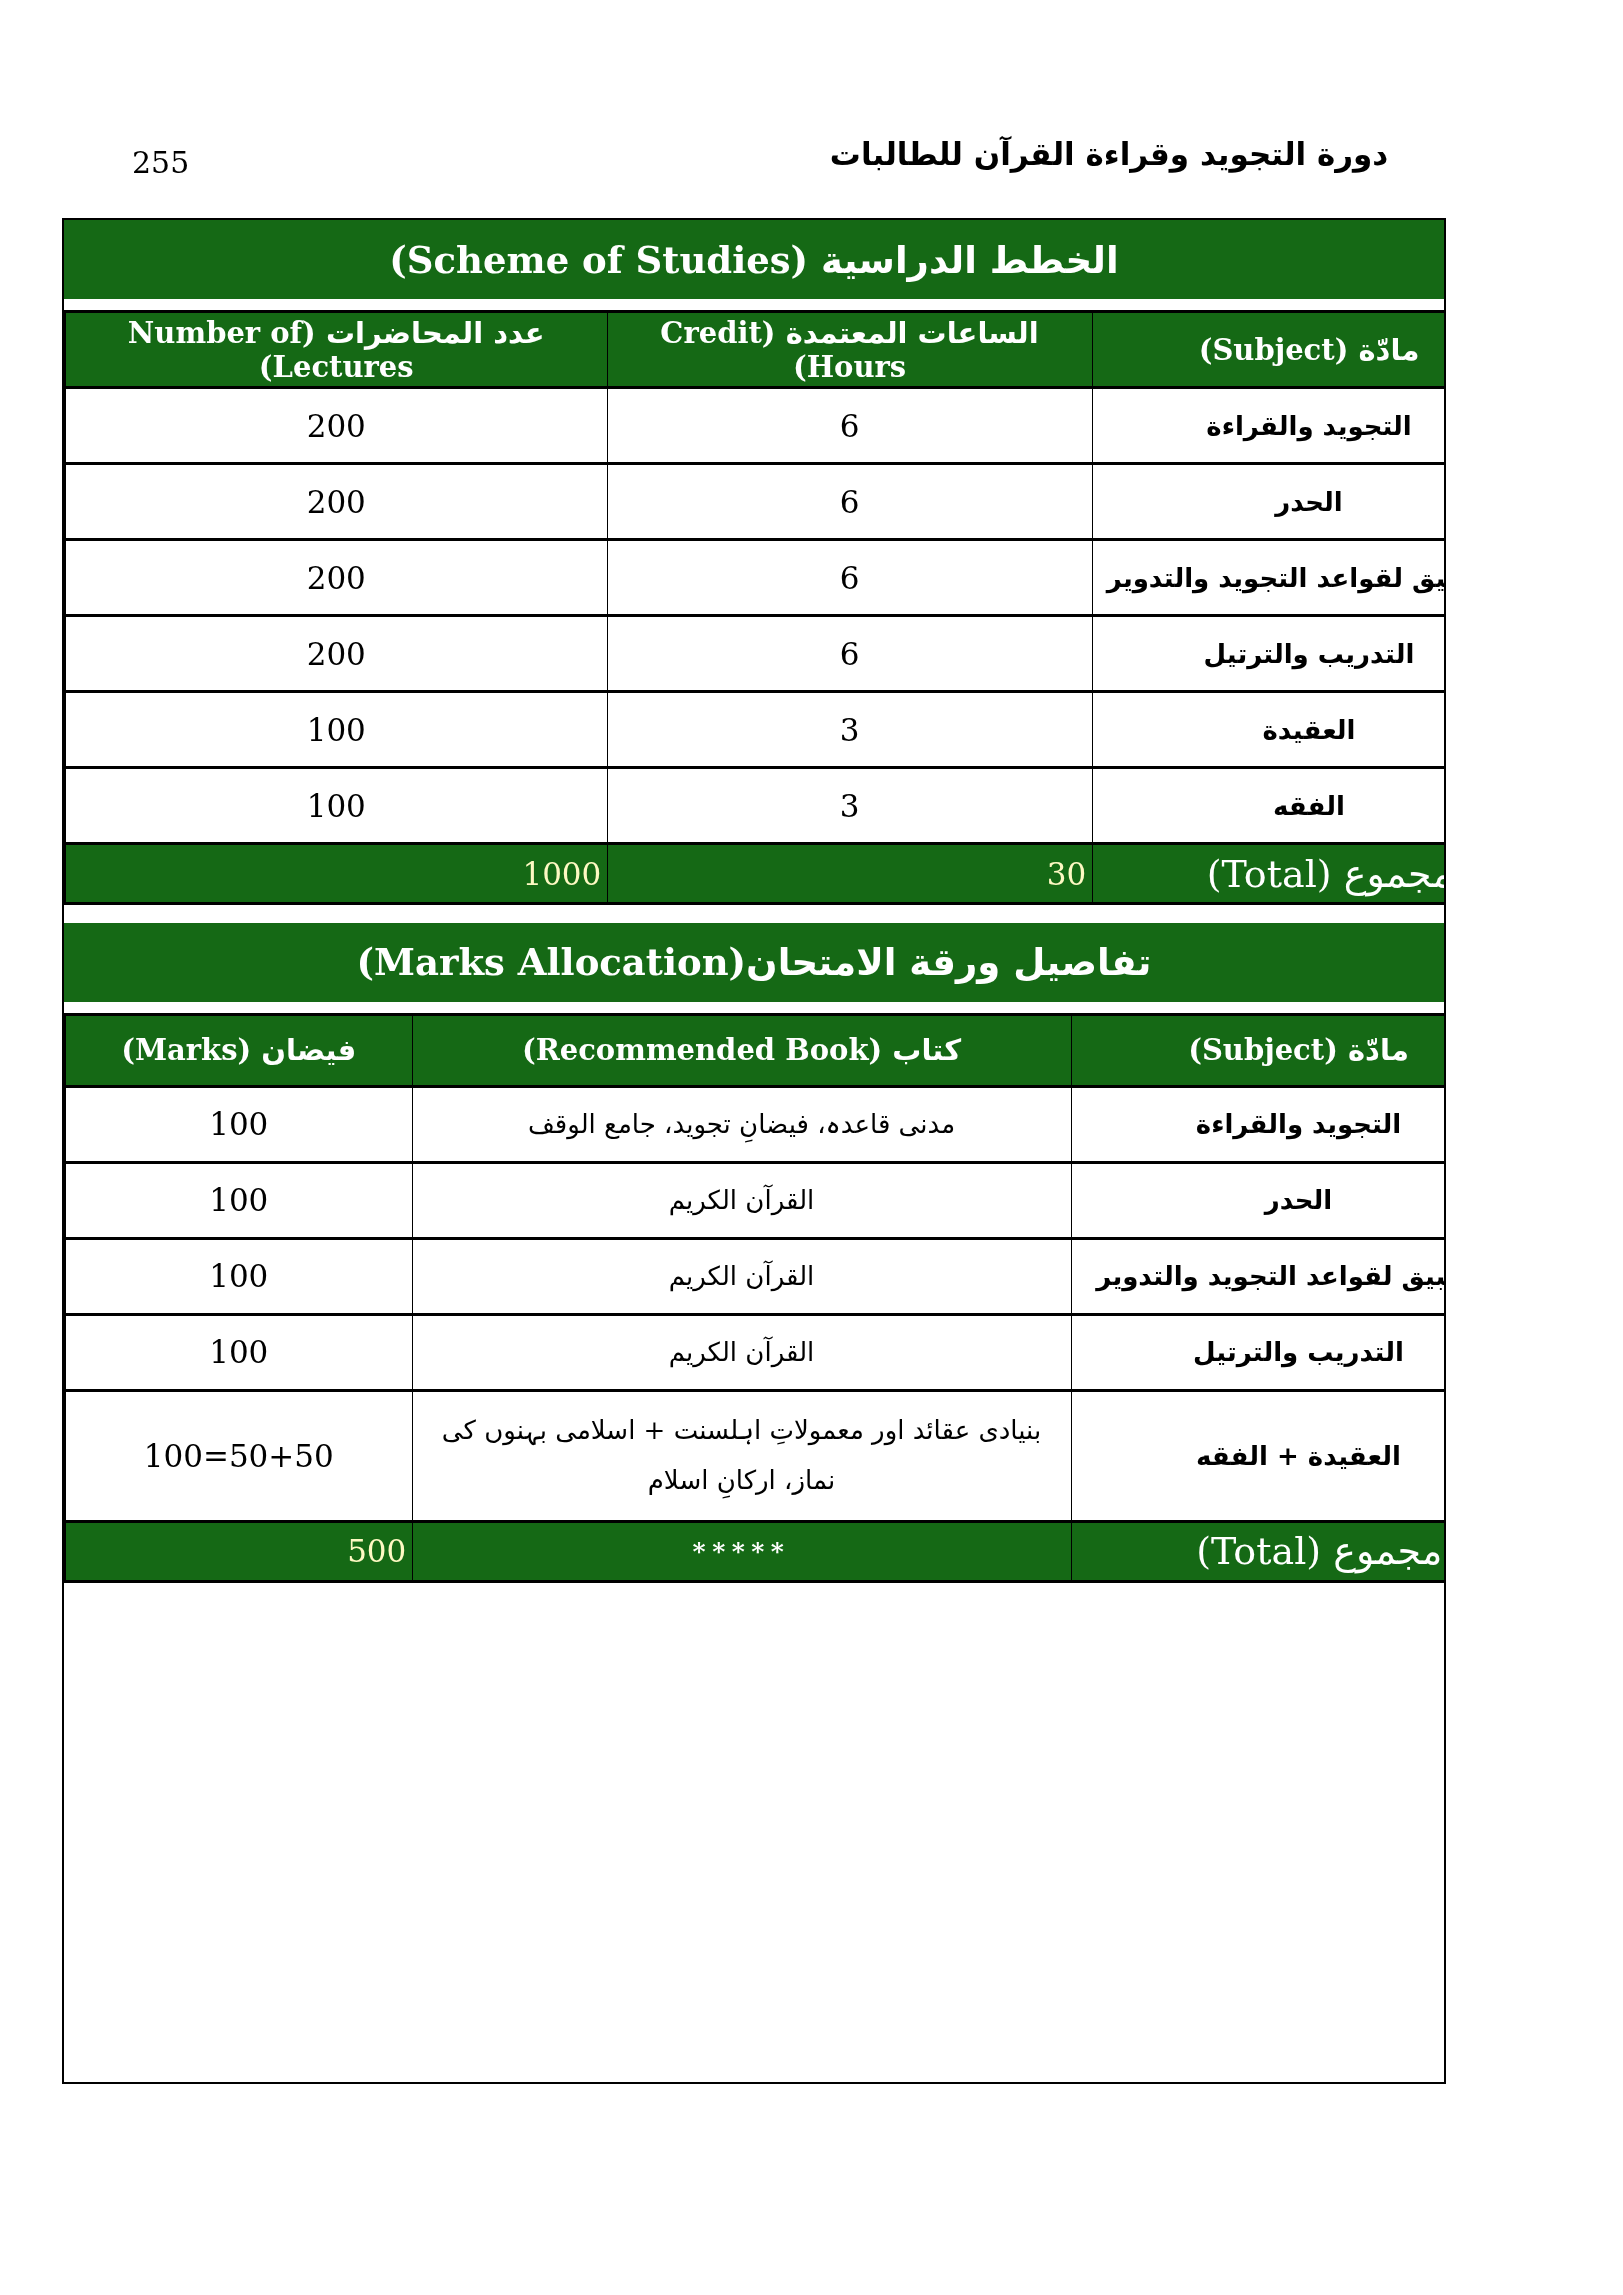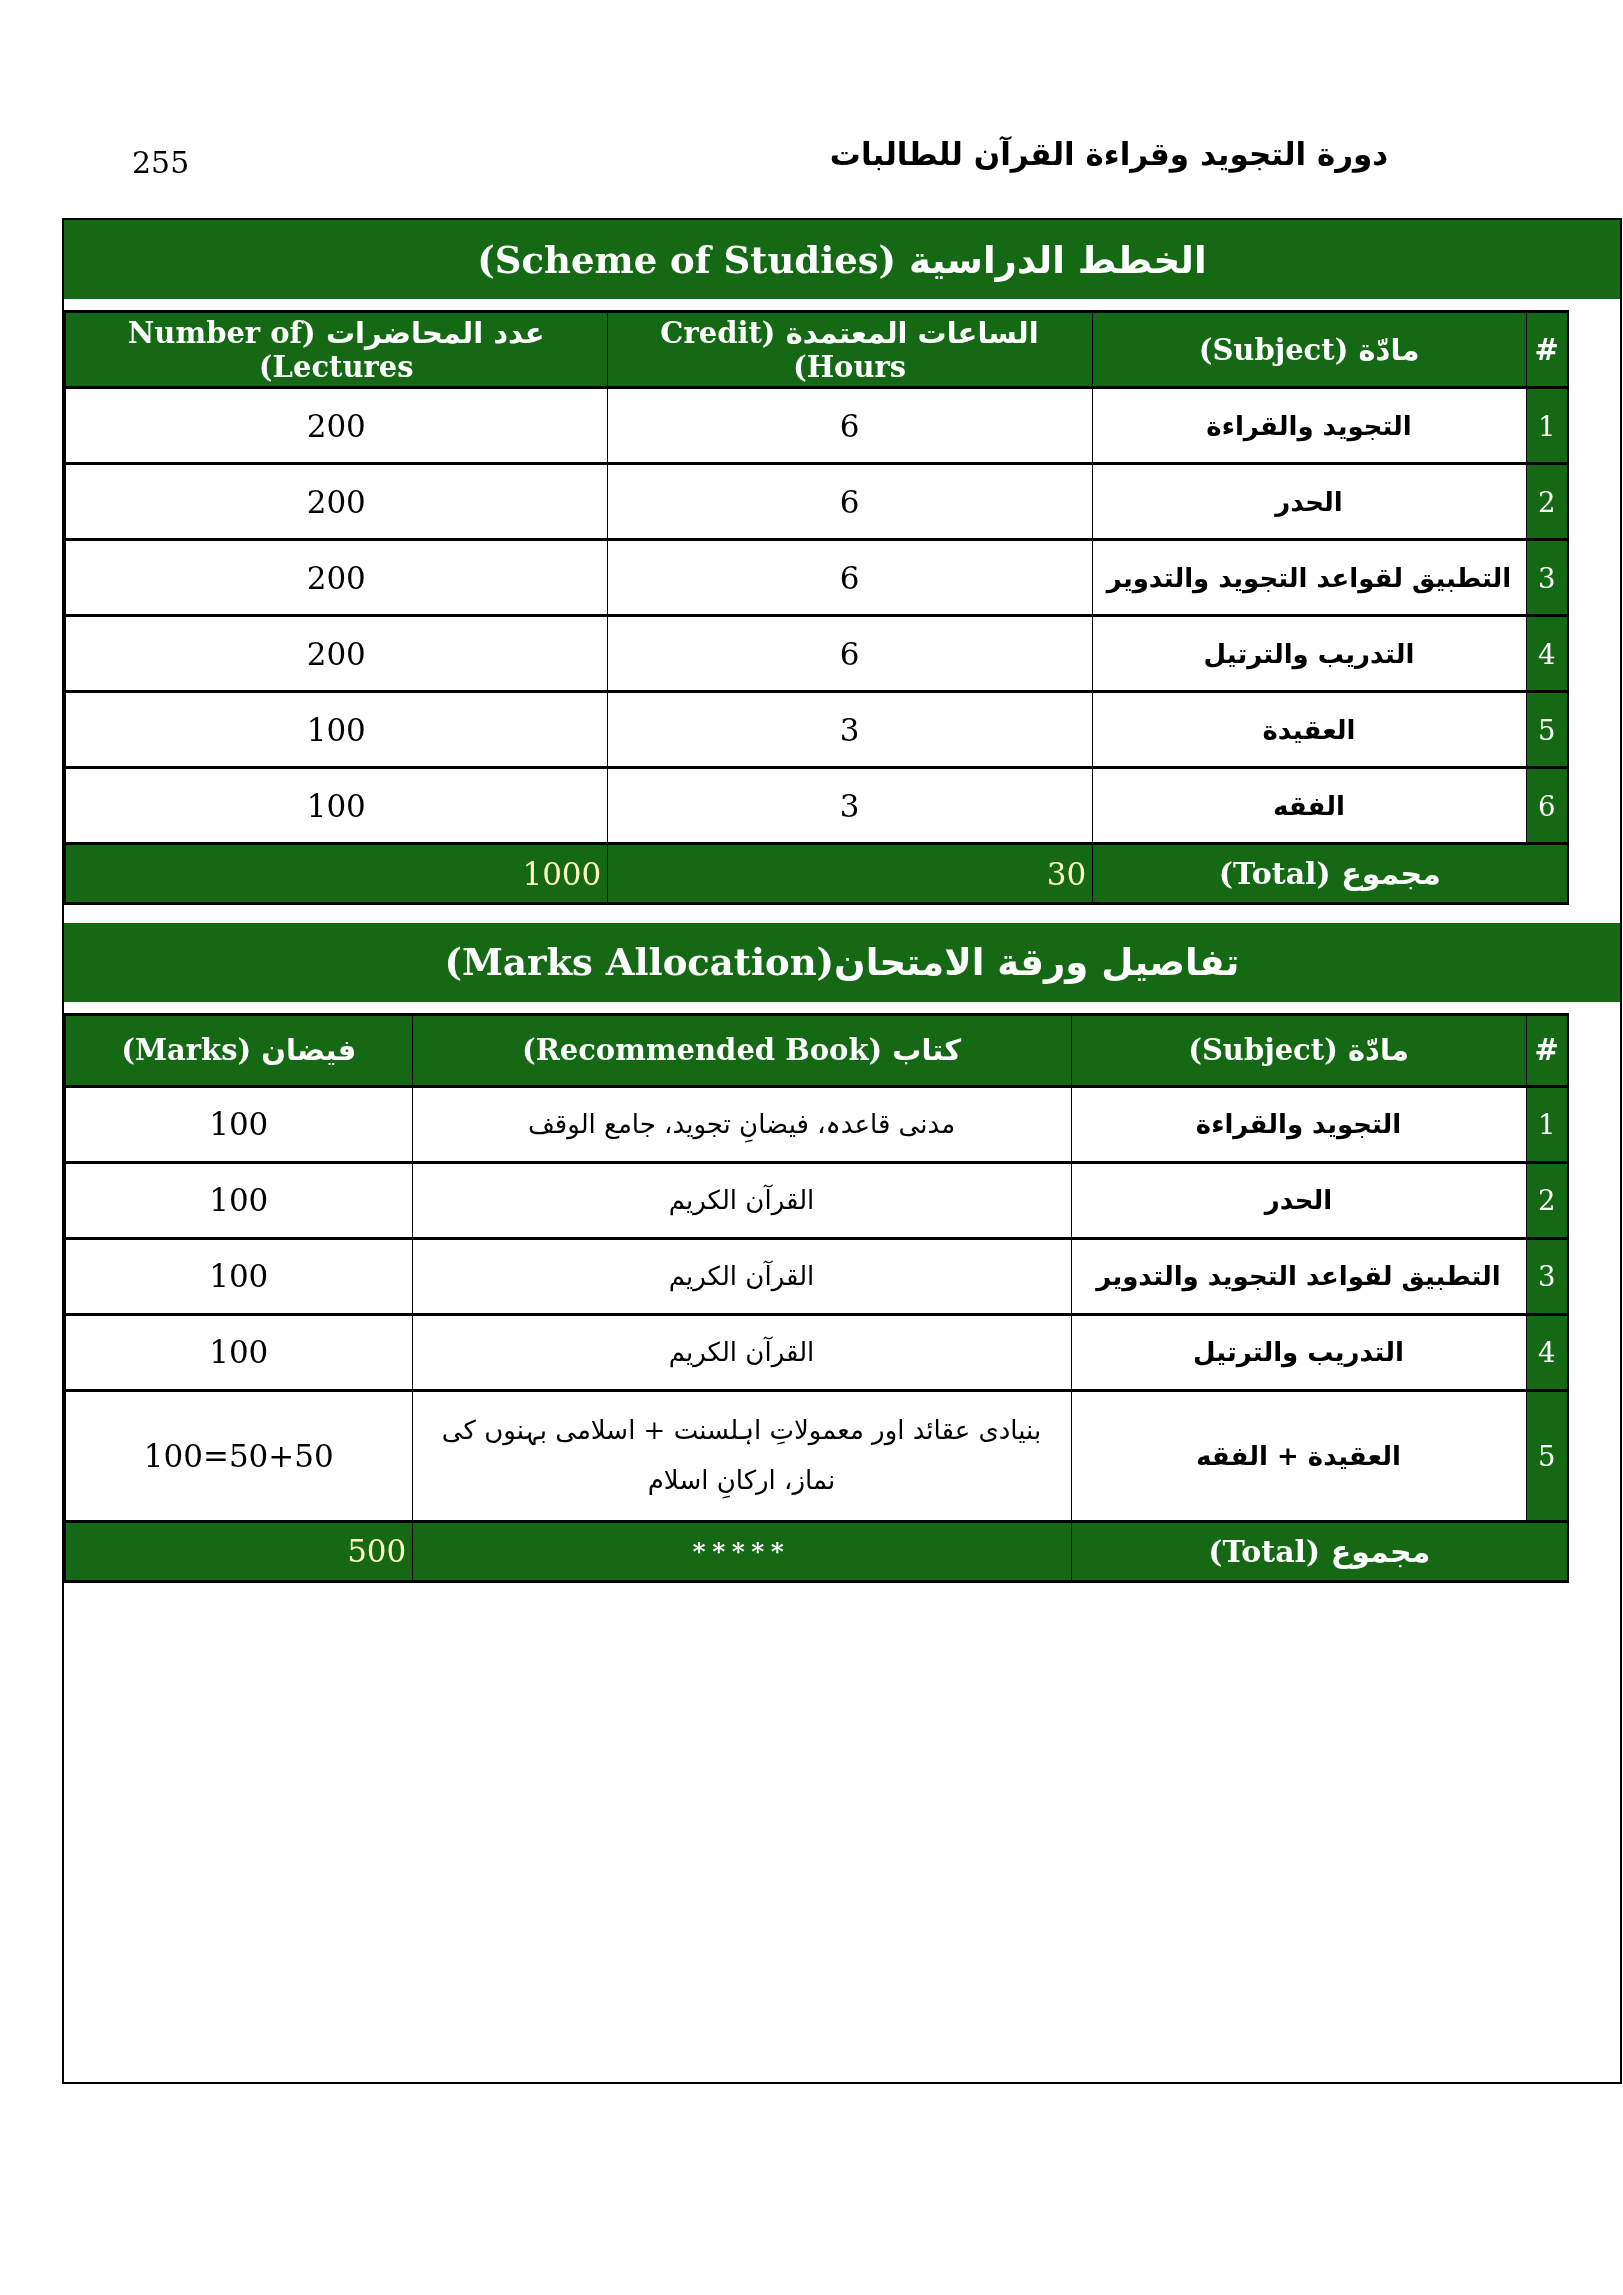--- a/index.html
+++ b/index.html
@@ -15,21 +15,21 @@
     font-size:30px;font-family:"DejaVu Serif","Liberation Serif",serif;
   }
   .doc-title{
     position:absolute;right:56px;top:136px;width:916px;
     direction:rtl;text-align:center;
     font-size:31px;font-weight:bold;
   }
   
   .outer-box{
     position:absolute;left:62px;top:218px;
-    width:1560px;height:1866px;
+    width:1384px;height:1866px;
     border:2.6px solid #000;box-sizing:border-box;
     background:#fff;overflow:hidden;
   }
   .green-bar{
     background:#156915;color:#fff;
     height:79px;display:flex;align-items:center;justify-content:center;
     direction:rtl;font-size:37px;font-weight:bold;
   }
   .gap-sm{height:11px;background:#fff;}
   .gap-md{height:17.7px;background:#fff;}
@@ -55,21 +55,21 @@
   }
   td.subject{direction:rtl;font-size:26px;font-weight:bold;height:76px;}
   td.value{
     font-family:"DejaVu Serif","Liberation Serif",serif;
     font-size:31px;direction:ltr;
   }
   td.book{direction:rtl;font-size:26px;font-weight:normal;line-height:1.9;}
   tr.total td{
     background:#156915;color:#fff;height:60px;
   }
-  tr.total td.tlabel{direction:rtl;font-size:30px;font-weight:bold;}
+  tr.total td.tlabel{direction:rtl;font-size:38px;font-weight:normal;}
   tr.total td.value{color:#fef9c3;text-align:right;}
   tr.tall td{height:131px;}
   td.stars{color:#fff;font-size:25px;letter-spacing:6.5px;font-weight:bold;direction:ltr;}
 </style>
 </head>
 <body>
 
 <div class="page-number">255</div>
 <div class="doc-title">دورة التجويد وقراءة القرآن للطالبات</div>
 

